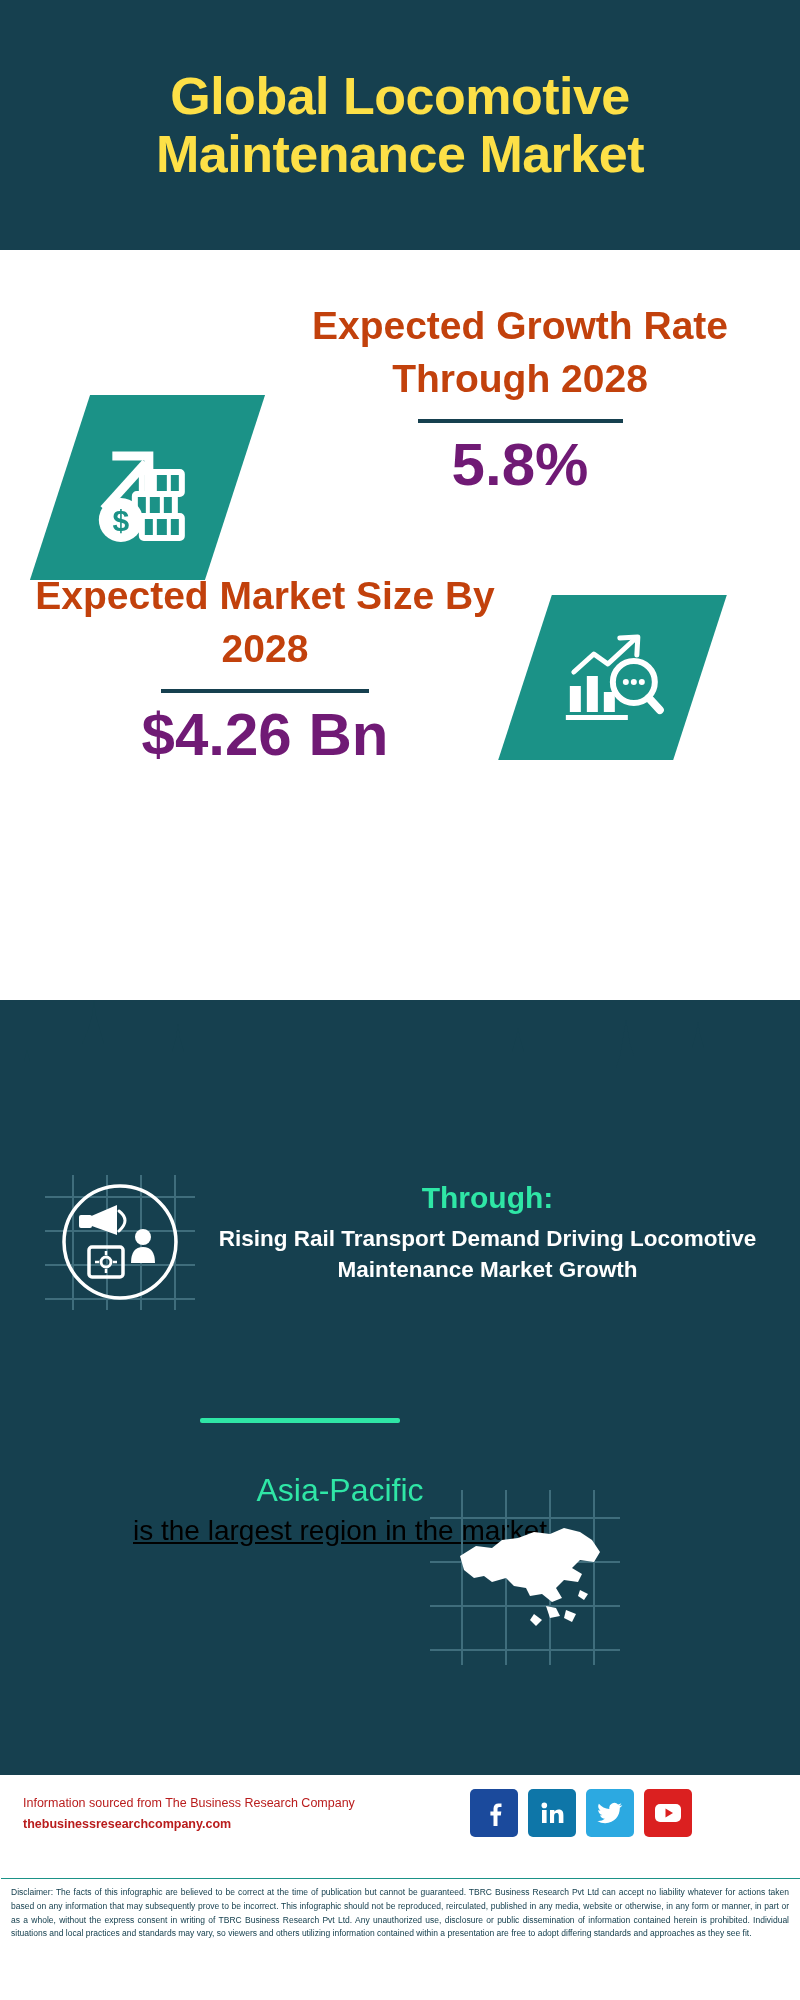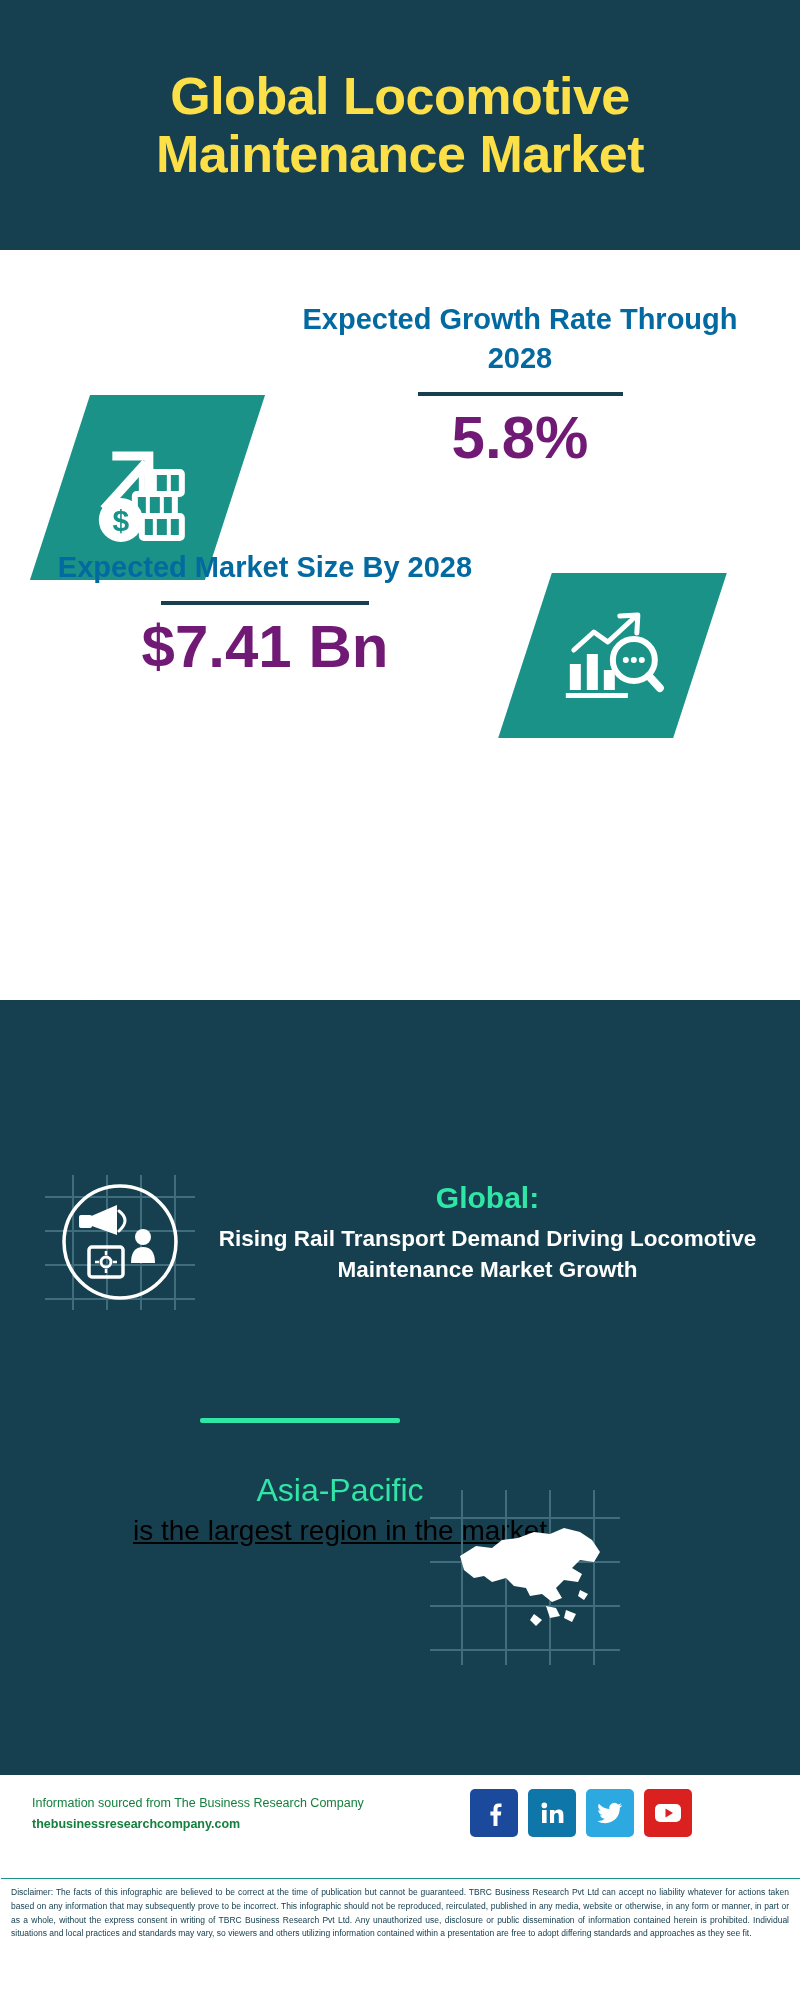--- a/index.html
+++ b/index.html
@@ -29,28 +29,28 @@
   .plg {
     background:#1B9287;
     transform:skewX(-18deg);
     display:flex; align-items:center; justify-content:center;
   }
   .plg > svg { transform:skewX(18deg); }
 
   .icon1-wrap { position:absolute; left:60px; top:145px; width:175px; height:185px; }
   .stat1-text { position:absolute; left:280px; top:50px; width:480px; text-align:center; }
   .stat-label {
-    color:#0369a1; font-size:29px; font-weight:bold; line-height:1.35;
+    color:#c2410c; font-size:39px; font-weight:bold; line-height:1.35;
   }
   .rule-dark { width:205px; height:4px; background:#16404F; margin:14px auto 10px; }
   .rule-dark.w2 { width:208px; }
   .stat-value-teal { color:#701a75; font-size:60px; font-weight:bold; line-height:1.05; }
 
   
-  .stat2 { position:absolute; left:0; top:533px; width:800px; height:230px; }
+  .stat2 { position:absolute; left:0; top:555px; width:800px; height:230px; }
   .stat2-text { position:absolute; left:30px; top:15px; width:470px; text-align:center; }
   .icon2-wrap { position:absolute; left:525px; top:40px; width:175px; height:165px; }
 
   
   .darkpanel { position:absolute; left:0; top:1000px; width:800px; height:775px; background:#16404F; }
   .skyline { position:absolute; left:0; top:1000px; width:800px; height:120px; }
 
   
   .driver-icon { position:absolute; left:45px; top:1175px; width:150px; height:135px; }
   .driver-text { position:absolute; left:215px; top:1180px; width:545px; text-align:center; }
@@ -60,21 +60,21 @@
   .green-rule { position:absolute; left:200px; top:1418px; width:200px; height:5px; background:#2FE6A6; border-radius:2px; }
 
   
   .region-text { position:absolute; left:40px; top:1470px; width:600px; text-align:center; }
   .region-name { color:#2FE6A6; font-size:32px; font-weight:normal; line-height:1.3; }
   .region-sub { color:#000000; font-size:28px; font-weight:normal; line-height:1.33;text-decoration:underline; }
   .region-map { position:absolute; left:430px; top:1490px; width:190px; height:175px; }
 
   
   .footer-src { position:absolute; left:0; top:1775px; width:800px; height:100px; background:#ffffff; }
-  .src-text { position:absolute; left:32px; top:18px; width:350px; color:#15803d; font-size:12.5px; line-height:1.7; }
+  .src-text { position:absolute; left:23px; top:18px; width:350px; color:#b91c1c; font-size:12.5px; line-height:1.7; }
   .src-text .l2 { font-weight:bold; }
   .socials { position:absolute; left:470px; top:14px; display:flex; gap:10px; }
   .sbtn { width:48px; height:48px; border-radius:5px; display:flex; align-items:center; justify-content:center; }
   .sb-fb { background:#1B4A9C; }
   .sb-li { background:#0E76A8; }
   .sb-tw { background:#2CA9E1; }
   .sb-yt { background:#DB2020; }
   .sbtn svg { display:block; }
 
   .disclaimer {
@@ -120,21 +120,21 @@
       <div class="stat-label">Expected Growth Rate Through 2028</div>
       <div class="rule-dark"></div>
       <div class="stat-value-teal">5.8%</div>
     </div>
   </div>
 
   <div class="stat2">
     <div class="stat2-text">
       <div class="stat-label">Expected Market Size By 2028</div>
       <div class="rule-dark w2"></div>
-      <div class="stat-value-teal">$7.41 Bn</div>
+      <div class="stat-value-teal">$4.26 Bn</div>
     </div>
     <div class="icon2-wrap">
       <div class="plg" style="width:100%;height:100%;">
         <svg width="106" height="96" viewBox="0 0 106 96" fill="none">
 
           <path d="M14 42 L34 24 L48 34 L74 10" stroke="#ffffff" stroke-width="5" fill="none" stroke-linecap="round" stroke-linejoin="round"></path>
           <path d="M60 8 L78 7 L77 25" stroke="#ffffff" stroke-width="5" fill="none" stroke-linecap="round" stroke-linejoin="round"></path>
 
           <rect x="10" y="56" width="11" height="26" fill="#ffffff"></rect>
           <rect x="27" y="46" width="11" height="36" fill="#ffffff"></rect>
@@ -182,21 +182,21 @@
       <rect x="44" y="72" width="34" height="30" rx="3" fill="none" stroke="#ffffff" stroke-width="3.5"></rect>
       <circle cx="61" cy="87" r="5" fill="none" stroke="#ffffff" stroke-width="3"></circle>
       <line x1="61" y1="76" x2="61" y2="80" stroke="#ffffff" stroke-width="2.5"></line>
       <line x1="61" y1="94" x2="61" y2="98" stroke="#ffffff" stroke-width="2.5"></line>
       <line x1="50" y1="87" x2="54" y2="87" stroke="#ffffff" stroke-width="2.5"></line>
       <line x1="68" y1="87" x2="72" y2="87" stroke="#ffffff" stroke-width="2.5"></line>
     </svg>
   </div>
 
   <div class="driver-text">
-    <div class="driver-head">Global:</div>
+    <div class="driver-head">Through:</div>
     <div class="driver-body">Rising Rail Transport Demand Driving Locomotive Maintenance Market Growth</div>
   </div>
 
   <div class="green-rule"></div>
 
   <div class="region-text">
     <div class="region-name">Asia-Pacific</div>
     <div class="region-sub">is the largest region in the market</div>
   </div>
 

